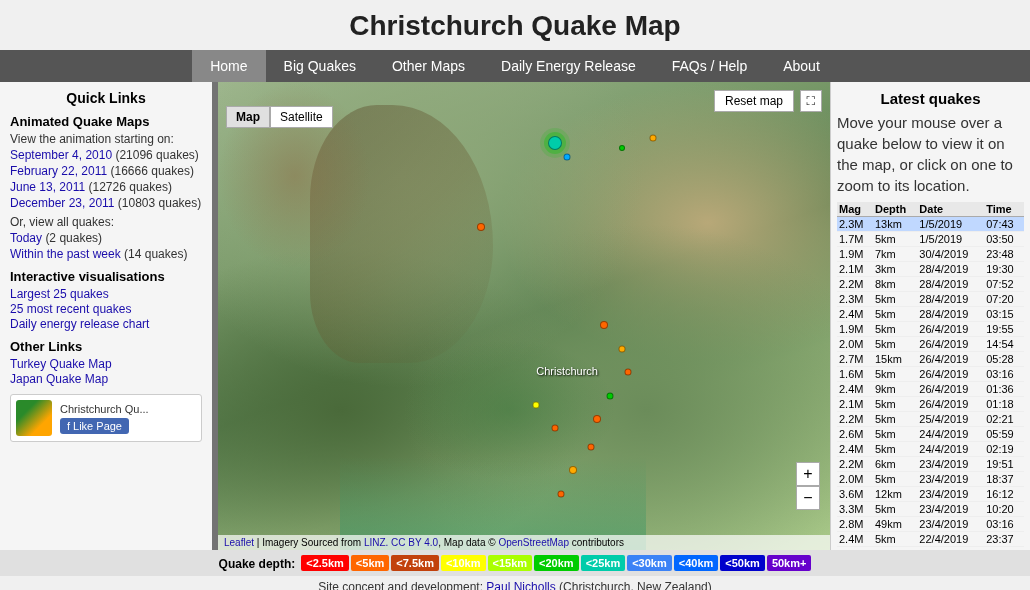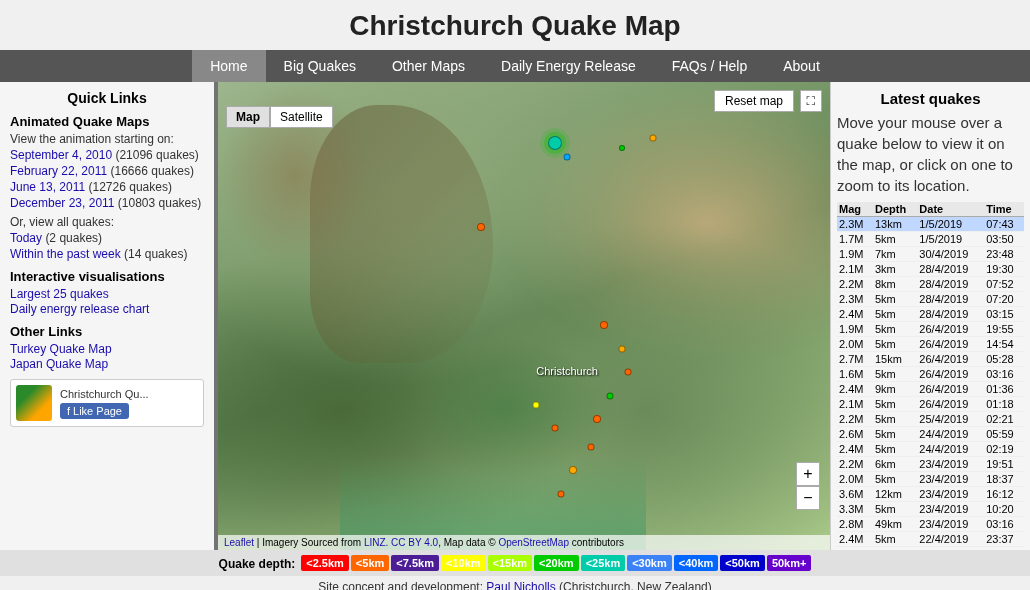--- a/index.html
+++ b/index.html
@@ -34,21 +34,21 @@
     #main-content {
       display: flex;
       flex-direction: row;
       height: 468px;
     }
 
     #sidebar {
       width: 218px;
       min-width: 218px;
       background: #f5f5f5;
-      border-right: 4px solid #737373;
+      border-right: 6px solid #737373;
       padding: 8px 10px;
       overflow-y: auto;
       font-size: 12px;
     }
     #sidebar h3 {
       font-size: 14px;
       font-weight: bold;
       text-align: center;
       margin-bottom: 6px;
     }
@@ -293,20 +293,21 @@
       <span> (2 quakes)</span>
     </p>
     <p>
       <a class="sidebar-link" style="display:inline">Within the past week</a>
       <span> (14 quakes)</span>
     </p>
 
     <h4>Interactive visualisations</h4>
     <div id="interactive-links">
         <a class="sidebar-link">Largest 25 quakes</a>
+        <a class="sidebar-link">25 most recent quakes</a>
         <a class="sidebar-link">Daily energy release chart</a>
       </div>
 
     <h4>Other Links</h4>
     <div id="other-links">
         <a class="sidebar-link">Turkey Quake Map</a>
         <a class="sidebar-link">Japan Quake Map</a>
       </div>
 
     <div id="fb-box">
@@ -517,21 +518,21 @@
     </table>
   </div>
 
 </div>
 
 <div id="depth-legend">
   <span class="depth-label">Quake depth:</span>
   <div id="depth-swatches" style="display:flex;gap:2px;">
       <span class="depth-swatch" style="background-color: rgb(255, 0, 0);">&lt;2.5km</span>
       <span class="depth-swatch" style="background-color: rgb(255, 102, 0);">&lt;5km</span>
-      <span class="depth-swatch" style="background-color: #4c1d95;">&lt;7.5km</span>
+      <span class="depth-swatch" style="background-color: #c2410c;">&lt;7.5km</span>
       <span class="depth-swatch" style="background-color: rgb(255, 255, 0);">&lt;10km</span>
       <span class="depth-swatch" style="background-color: rgb(170, 255, 0);">&lt;15km</span>
       <span class="depth-swatch" style="background-color: rgb(0, 204, 0);">&lt;20km</span>
       <span class="depth-swatch" style="background-color: rgb(0, 204, 170);">&lt;25km</span>
       <span class="depth-swatch" style="background-color: #3b82f6;">&lt;30km</span>
       <span class="depth-swatch" style="background-color: rgb(0, 102, 255);">&lt;40km</span>
       <span class="depth-swatch" style="background-color: rgb(0, 0, 204);">&lt;50km</span>
       <span class="depth-swatch" style="background-color: rgb(102, 0, 204);">50km+</span>
     </div>
 </div>

